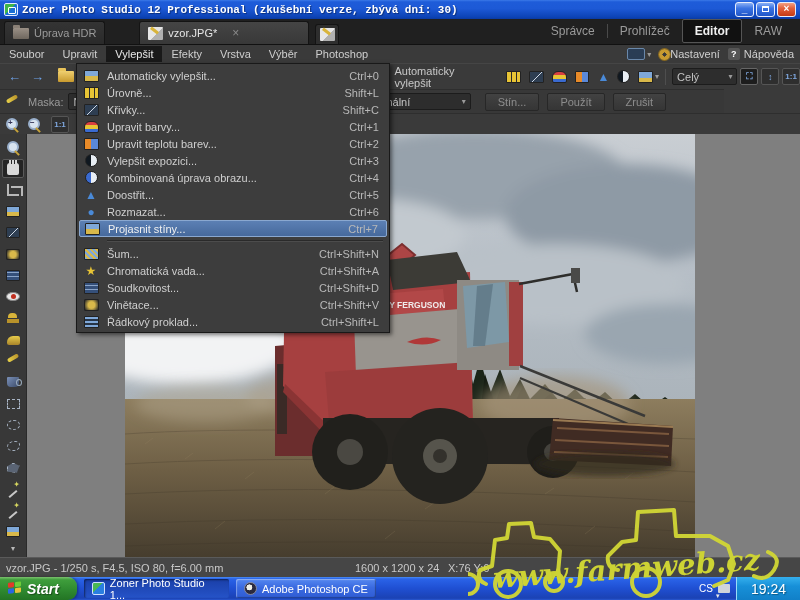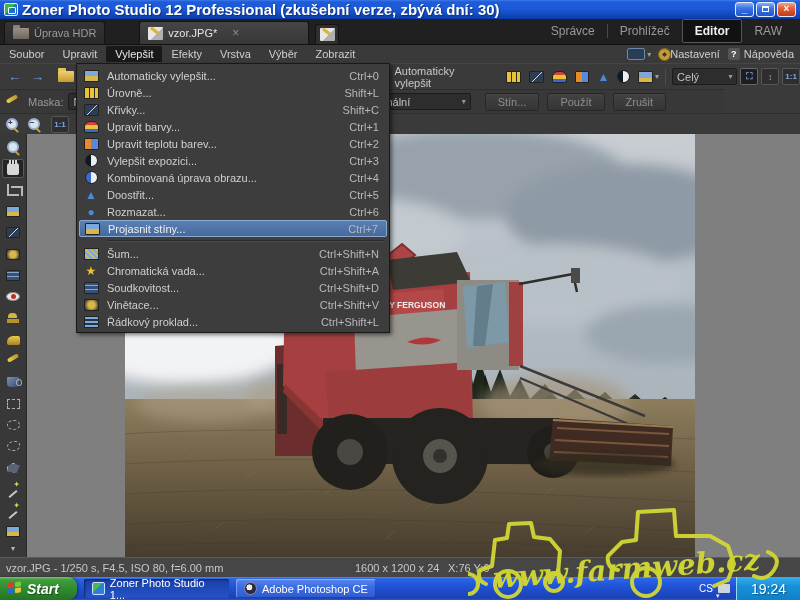--- a/index.html
+++ b/index.html
@@ -7,22 +7,22 @@
   body { font-family:"Liberation Sans","DejaVu Sans",sans-serif; font-size:11px; -webkit-font-smoothing:antialiased; }
   #app { position:relative; width:800px; height:600px; background:#3a3a3a; }
 
   
   .titlebar { position:absolute; left:0; top:0; width:800px; height:19px;
     background:linear-gradient(180deg,#3b79e8 0%,#1e5cd9 10%,#1d59d6 45%,#0c43b5 90%,#0a3aa2 100%);
     display:flex; align-items:center; padding:0 4px; }
   .titlebar .appicon { width:14px; height:13px; margin-right:4px; border-radius:2px;
     background:linear-gradient(135deg,#3fb54a 0 45%,#1a6fd4 45% 100%); border:1px solid #dfe9ff; position:relative; }
   .titlebar .appicon:after{content:"";position:absolute;left:3px;top:3px;width:6px;height:5px;border:1px solid #fff;border-radius:1px;}
-  .titlebar .title { color:#fff; font-weight:bold; font-size:15px; text-shadow:1px 1px 1px #0a2f7c; flex:1;
-    white-space:nowrap; overflow:hidden; }
+  .titlebar .title { color:#fff; font-weight:bold; font-size:11px; text-shadow:1px 1px 1px #0a2f7c; flex:1;
+    white-space:nowrap; overflow:hidden;font-family:Liberation Mono, monospace; }
   .winbtns { display:flex; gap:2px; }
   .winbtn { width:19px; height:15px; border-radius:3px; border:1px solid #e6ecfb; color:#fff;
     font-size:10px; line-height:12px; text-align:center; font-weight:bold; }
   .winbtn.min { background:linear-gradient(180deg,#8bb0f5,#3b74e3 40%,#1f55c8); }
   .winbtn.res { background:linear-gradient(180deg,#8bb0f5,#3b74e3 40%,#1f55c8); }
   .winbtn.close { background:linear-gradient(180deg,#f3a183,#e3613c 40%,#c33914); }
   .winbtn.res span{display:inline-block;width:7px;height:6px;border:1px solid #fff;border-top-width:2px;margin-top:2px;}
 
   
   .tabbar { position:absolute; left:0; top:19px; width:800px; height:26px; background:#202020;
@@ -211,21 +211,21 @@
     </div>
   </div>
 
   <div class="menubar">
     <div class="menu-item">Soubor</div>
     <div class="menu-item">Upravit</div>
     <div class="menu-item open">Vylepšit</div>
     <div class="menu-item">Efekty</div>
     <div class="menu-item">Vrstva</div>
     <div class="menu-item">Výběr</div>
-    <div class="menu-item">Zobrazit</div>
+    <div class="menu-item">Photoshop</div>
     <div class="menubar-right">
       <span style="display:flex;align-items:center;gap:2px;">
         <span class="wave-chip"></span>
         <span class="dd">▾</span>
       </span>
       <span style="display:flex;align-items:center;gap:0;">
         <span class="gear"></span>
         <span>Nastavení</span>
       </span>
       <span style="display:flex;align-items:center;gap:4px;">

